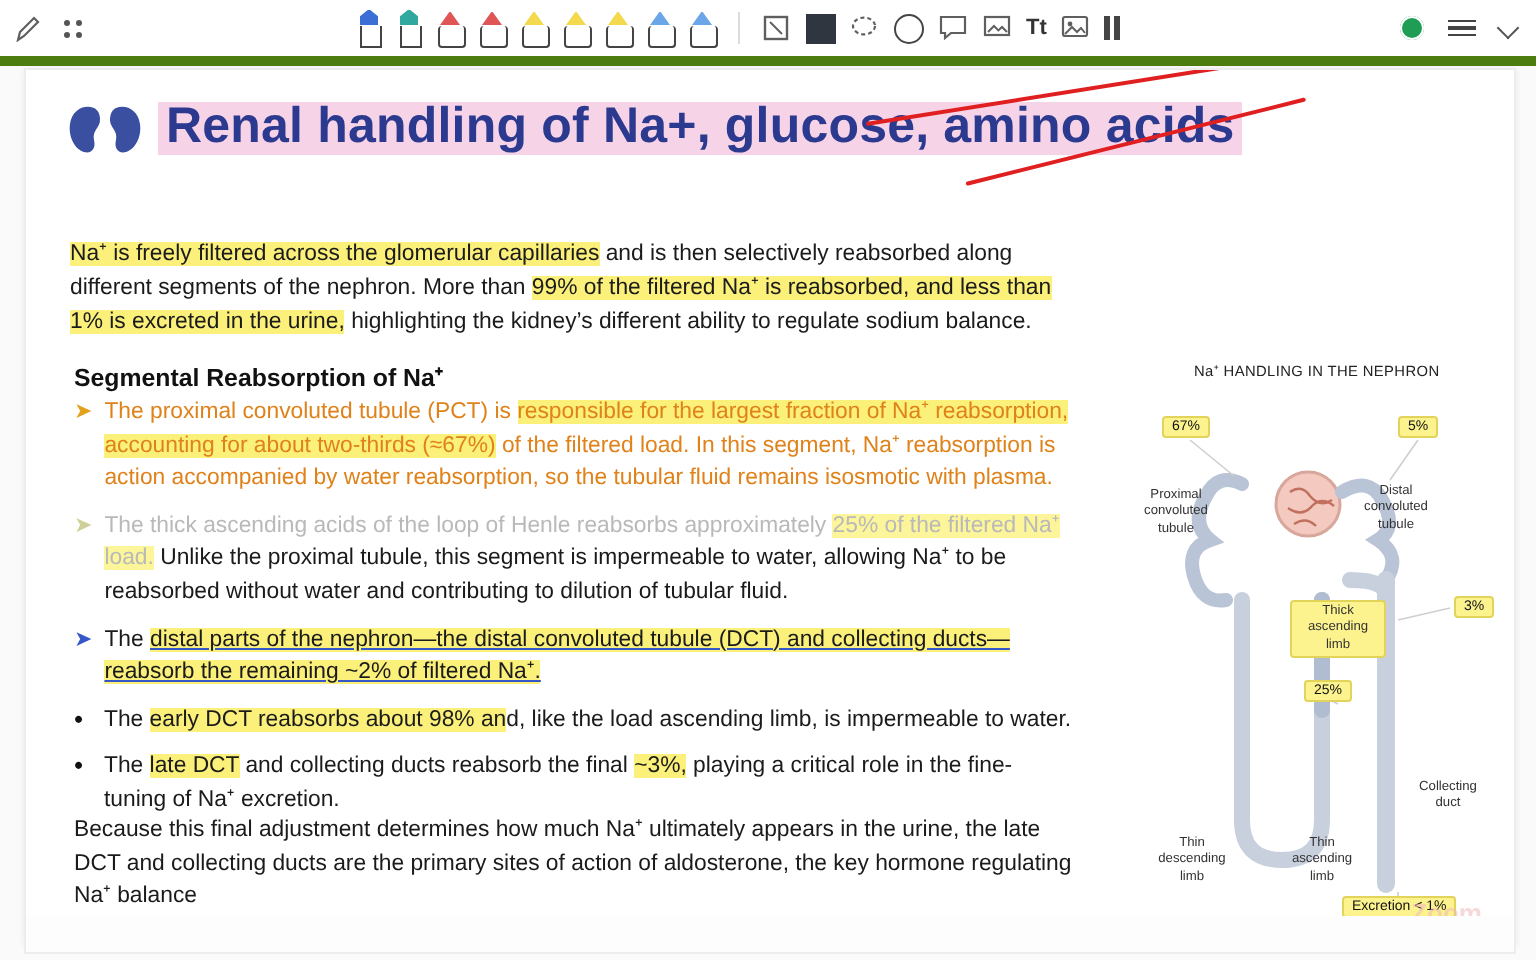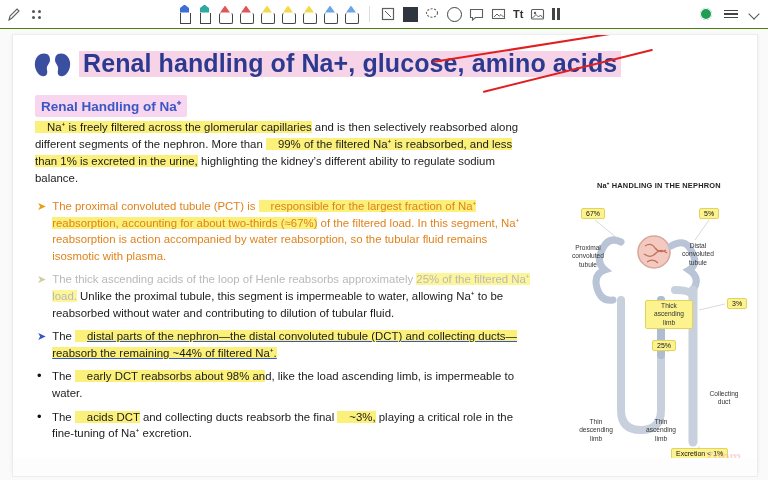--- a/index.html
+++ b/index.html
@@ -6,21 +6,21 @@
   body{
     width:768px;height:480px;overflow:hidden;
     background:#e8e8e8;
     font-family:"Liberation Sans", sans-serif;
   }
   .app{position:relative;width:768px;height:480px;background:#fafafa;}
 
   
   .toolbar{
     position:absolute;left:0;top:0;width:768px;height:28px;
-    background:#ffffff;border-bottom:1px solid #4d7c0f;
+    background:#ffffff;border-bottom:5px solid #4d7c0f;
     display:flex;align-items:center;
   }
   .tb-left{display:flex;align-items:center;gap:12px;padding-left:8px;width:170px;}
   .tb-center{flex:1;display:flex;align-items:center;gap:7px;justify-content:flex-start;}
   .tb-right{display:flex;align-items:center;gap:12px;padding-right:10px;}
   .ticon{width:15px;height:15px;display:inline-block;position:relative;opacity:.85;}
   .dots{display:grid;grid-template-columns:3px 3px;grid-gap:3px;}
   .dots i{width:3px;height:3px;background:#555;border-radius:50%;display:block;}
 
   
@@ -73,21 +73,21 @@
   .subhead{
     position:absolute;left:22px;top:60px;
     font-size:13.5px;font-weight:bold;color:#3b57c4;
     background:#f8d6ef;padding:2px 6px;border-radius:2px;
   }
 
   .para{
     position:absolute;left:22px;top:84px;width:498px;
     font-size:11.4px;line-height:17px;color:#1b1b1b;
   }
-  .hl-y{background:#fbf07a;padding-left:12px;}
+  .hl-y{background:#fbf07a;}
   .hl-y2{background:#fdf59a;}
 
   .seghead{
     position:absolute;left:24px;top:145px;
     font-size:12.4px;font-weight:bold;color:#111;
   }
   .list{
     position:absolute;left:24px;top:163px;width:500px;
     font-size:11.4px;line-height:16.6px;color:#1b1b1b;
   }
@@ -98,21 +98,21 @@
   .li.gray{color:#b9b9b9;}
   .uline{text-decoration:underline;text-decoration-color:#3557c8;}
 
   .closing{
     position:absolute;left:24px;top:372px;width:500px;
     font-size:11.4px;line-height:16.6px;color:#1b1b1b;
   }
 
   
   .diagram{position:absolute;left:546px;top:145px;width:190px;height:290px;}
-  .dg-title{position:absolute;left:38px;top:0;font-size:7.4px;font-weight:bold;color:#222;letter-spacing:.2px;}
+  .dg-title{position:absolute;left:38px;top:0;font-size:7.4px;font-weight:normal;color:#222;letter-spacing:.2px;}
   .tag{position:absolute;font-size:7px;background:#fcf38f;border:1px solid #e2d45a;border-radius:2px;padding:1px 4px;color:#111;white-space:nowrap;}
   .lbl{position:absolute;font-size:6.6px;color:#333;line-height:8.4px;text-align:center;}
   .watermark{position:absolute;right:8px;bottom:6px;font-size:13px;color:#f0b9b9;font-weight:bold;opacity:.55;}
 </style>
 </head>
 <body>
 
 <div class="app">
 
   <div class="toolbar">
@@ -225,55 +225,56 @@
       <svg width="42" height="30" viewBox="0 0 42 30">
         <path d="M16 3c-5-2-11 1-12 8 -1 7 3 13 7 14 4 1 6-2 5-6 -1-5 3-6 3-10 0-3-1-5-3-6z" fill="#3a4fa0"></path>
         <path d="M27 3c5-2 11 1 12 8 1 7-3 13-7 14-4 1-6-2-5-6 1-5-3-6-3-10 0-3 1-5 3-6z" fill="#3a4fa0"></path>
       </svg>
     </span>
 
     <div class="title">Renal handling of Na+, glucose, amino acids</div>
     <div class="strike"></div>
     <div class="strike2"></div>
 
-    <div class="subhead">Renal Handling of Na⁺</div>
 
     <div class="para">
       <span class="hl-y">Na⁺ is freely filtered across the glomerular capillaries</span><span> and is then selectively reabsorbed along different segments of the nephron. More than </span><span class="hl-y">99% of the filtered Na⁺ is reabsorbed, and less than 1% is excreted in the urine,</span><span> highlighting the kidney’s different ability to regulate sodium balance.</span>
     </div>
 
+    <div class="seghead">Segmental Reabsorption of Na⁺</div>
 
     <div class="list">
 
       <div class="li orange">
         <span class="bullet-arrow">➤</span>
         <span class="txt"><span>The proximal convoluted tubule (PCT) is </span><span class="hl-y">responsible for the largest fraction of Na⁺ reabsorption, accounting for about two-thirds (≈67%)</span><span> of the filtered load. In this segment, Na⁺ reabsorption is action accompanied by water reabsorption, so the tubular fluid remains isosmotic with plasma.</span></span>
       </div>
 
       <div class="li gray">
         <span class="bullet-arrow" style="color:#cfcf9a">➤</span>
         <span class="txt"><span>The thick ascending acids of the loop of Henle reabsorbs approximately </span><span class="hl-y2">25% of the filtered Na⁺ load.</span><span style="color:#1b1b1b"> Unlike the proximal tubule, this segment is impermeable to water, allowing Na⁺ to be reabsorbed without water and contributing to dilution of tubular fluid.</span></span>
       </div>
 
       <div class="li">
         <span class="bullet-arrow" style="color:#3557c8">➤</span>
-        <span class="txt"><span>The </span><span class="hl-y uline">distal parts of the nephron—the distal convoluted tubule (DCT) and collecting ducts—reabsorb the remaining ~44% of filtered Na⁺.</span></span>
+        <span class="txt"><span>The </span><span class="hl-y uline">distal parts of the nephron—the distal convoluted tubule (DCT) and collecting ducts—reabsorb the remaining ~2% of filtered Na⁺.</span></span>
       </div>
 
       <div class="li">
         <span class="bullet-dot">•</span>
         <span class="txt"><span>The </span><span class="hl-y">early DCT reabsorbs about 98% an</span><span>d, like the load ascending limb, is impermeable to water.</span></span>
       </div>
 
       <div class="li">
         <span class="bullet-dot">•</span>
-        <span class="txt"><span>The </span><span class="hl-y">acids DCT</span><span> and collecting ducts reabsorb the final </span><span class="hl-y">~3%,</span><span> playing a critical role in the fine-tuning of Na⁺ excretion.</span></span>
-      </div>
-    </div>
-
+        <span class="txt"><span>The </span><span class="hl-y">late DCT</span><span> and collecting ducts reabsorb the final </span><span class="hl-y">~3%,</span><span> playing a critical role in the fine-tuning of Na⁺ excretion.</span></span>
+      </div>
+    </div>
+
+    <div class="closing">Because this final adjustment determines how much Na⁺ ultimately appears in the urine, the late DCT and collecting ducts are the primary sites of action of aldosterone, the key hormone regulating Na⁺ balance</div>
 
     <div class="diagram">
       <div class="dg-title">Na⁺ HANDLING IN THE NEPHRON</div>
 
       <svg width="190" height="290" viewBox="0 0 190 290" style="position:absolute;left:0;top:0;">
 
         <path d="M62 62 q-12 -6 -18 6 q-8 14 2 22 q-12 4 -8 18 q4 14 16 12" fill="none" stroke="#b9c4d6" stroke-width="7" stroke-linecap="round"></path>
 
         <circle cx="95" cy="72" r="16" fill="#f3c9c0" stroke="#d8a79c" stroke-width="1.5"></circle>
         <path d="M86 66 q6 -4 10 2 q5 6 11 2 M85 74 q7 5 12 -1 q5 -5 11 0 M88 82 q6 -4 11 1" fill="none" stroke="#c0705c" stroke-width="1.2"></path>

